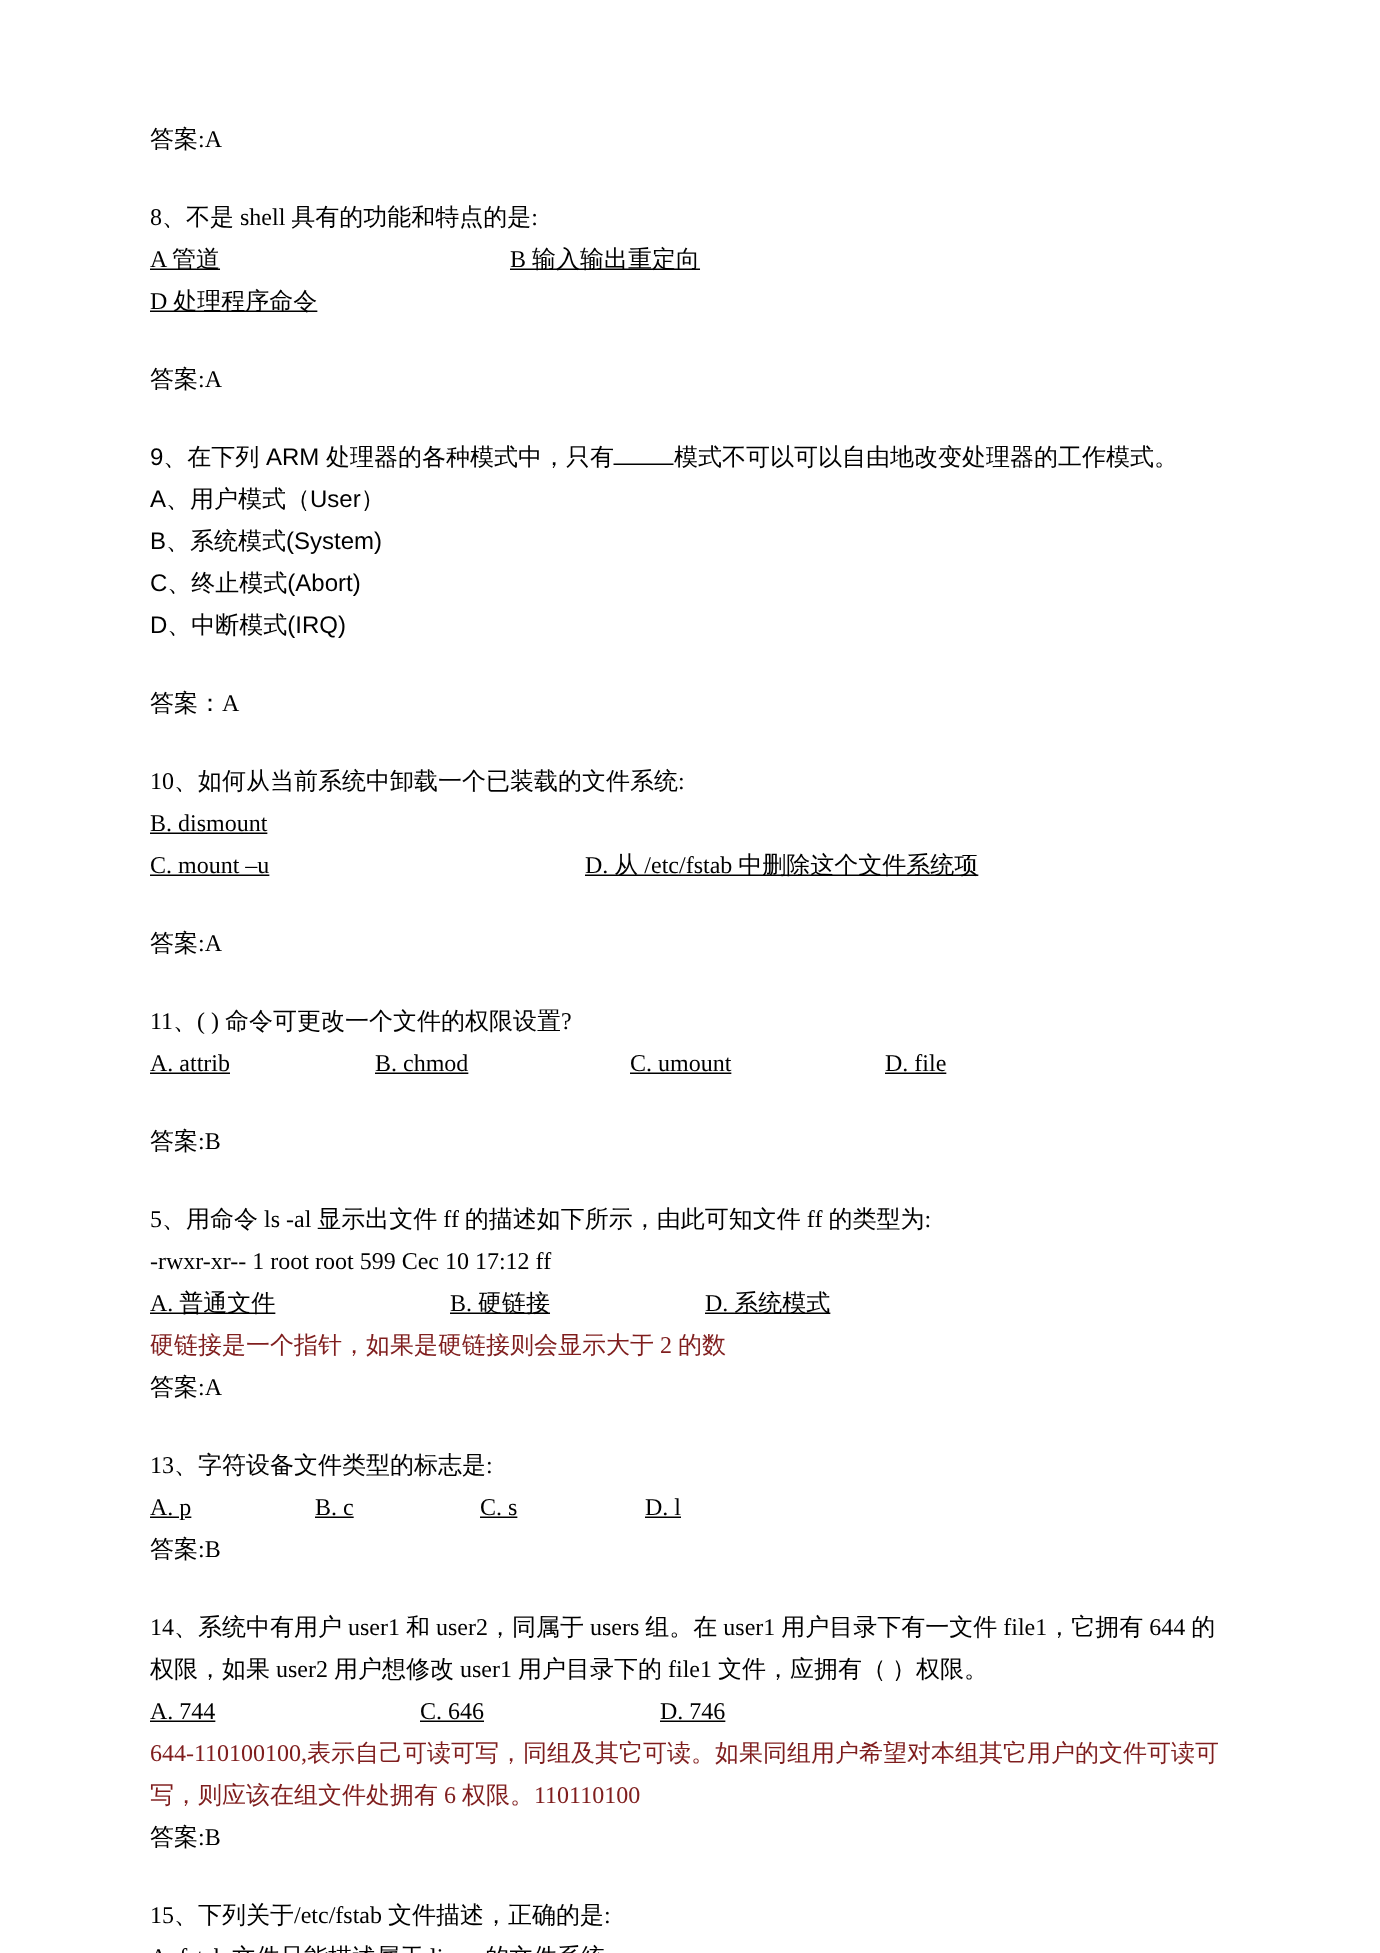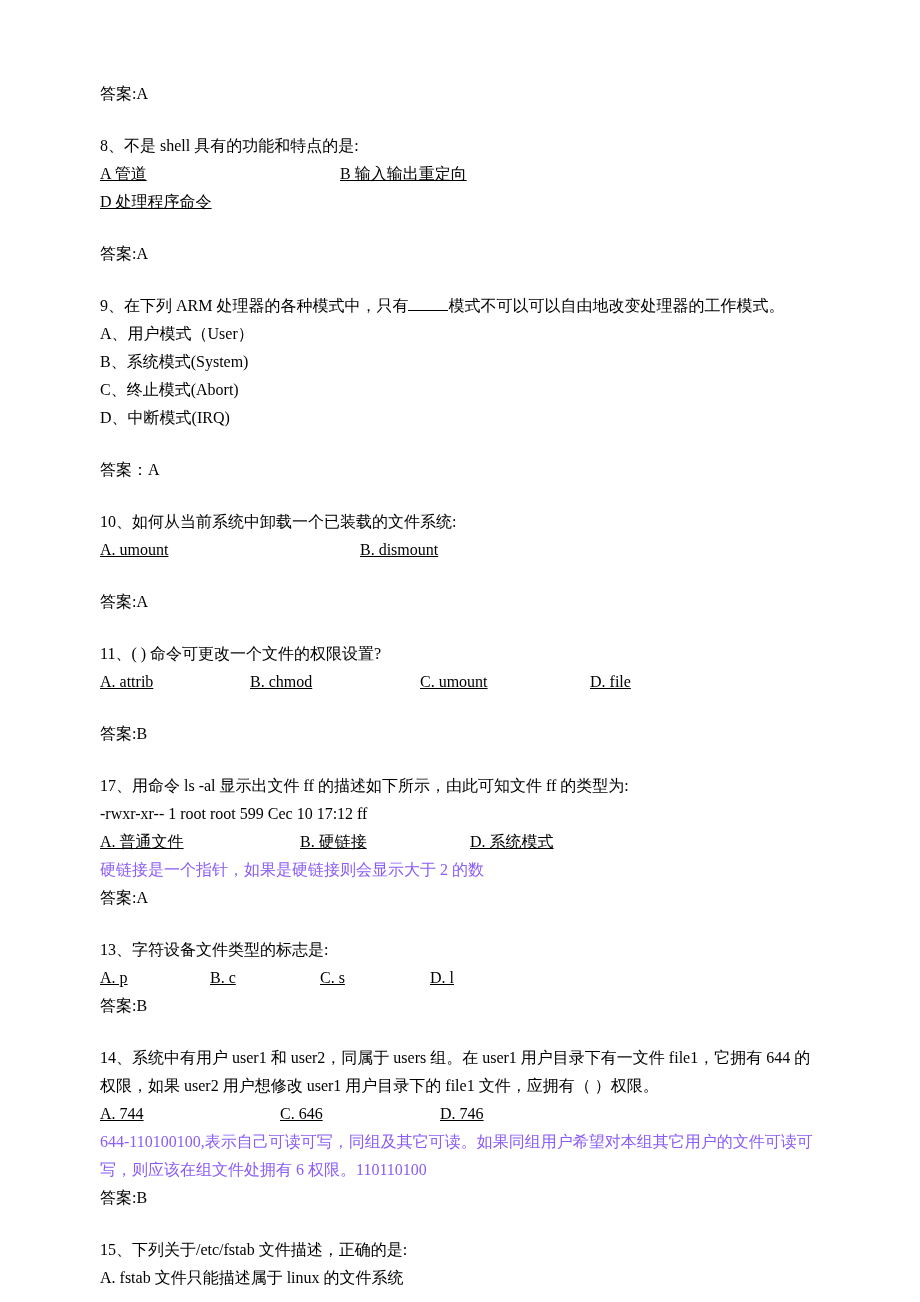--- a/index.html
+++ b/index.html
@@ -8,24 +8,24 @@
     font-family: "SimSun", "宋体", serif;
     font-size: 16px;
     line-height: 1.75;
     color: #000;
     background: #fff;
     width: 920px;
     box-sizing: border-box;
   }
   .block { margin-bottom: 24px; }
   .tight { margin-bottom: 0; }
-  .red { color: #8b5cf6; }
+  .red { color: #7f1d1d; }
   .opt-row { display: flex; text-decoration: underline; }
   .opt-row > span { display: inline-block; }
-  .times { font-family: Liberation Serif, serif; }
+  .times { font-family: Liberation Sans, sans-serif; }
 </style>
 </head>
 <body>
 
 <div class="block">答案:A</div>
 
 <div class="tight">8、不是 shell 具有的功能和特点的是:</div>
 <div class="opt-row">
   <span style="width:240px">A 管道</span>
   <span>B 输入输出重定向</span>
@@ -39,37 +39,38 @@
   <span class="times">9、在下列 ARM 处理器的各种模式中，只有</span><span style="display:inline-block;border-bottom:1px solid #000;width:40px;vertical-align:baseline;"></span><span class="times">模式不可以可以自由地改变处理器的工作模式。</span>
 </div>
 <div class="times">A、用户模式（User）</div>
 <div class="times">B、系统模式(System)</div>
 <div class="times">C、终止模式(Abort)</div>
 <div class="times block">D、中断模式(IRQ)</div>
 <div class="block">答案：A</div>
 
 <div class="tight">10、如何从当前系统中卸载一个已装载的文件系统:</div>
 <div class="opt-row">
-  <span style="width:260px">A. umount</span>
   <span>B. dismount</span>
 </div>
 <div class="opt-row block">
+  <span style="width:290px">C. mount –u</span>
+  <span>D. 从 /etc/fstab 中删除这个文件系统项</span>
 </div>
 <div class="block">答案:A</div>
 
 <div class="tight">11、( ) 命令可更改一个文件的权限设置?</div>
 <div class="opt-row block">
   <span style="width:150px">A. attrib</span>
   <span style="width:170px">B. chmod</span>
   <span style="width:170px">C. umount</span>
   <span>D. file</span>
 </div>
 <div class="block">答案:B</div>
 
-<div class="tight">17、用命令 ls -al 显示出文件 ff 的描述如下所示，由此可知文件 ff 的类型为:</div>
+<div class="tight">5、用命令 ls -al 显示出文件 ff 的描述如下所示，由此可知文件 ff 的类型为:</div>
 <div class="tight">-rwxr-xr-- 1 root root 599 Cec 10 17:12 ff</div>
 <div class="opt-row">
   <span style="width:200px">A. 普通文件</span>
   <span style="width:170px">B. 硬链接</span>
   <span>D. 系统模式</span>
 </div>
 <div class="red tight">硬链接是一个指针，如果是硬链接则会显示大于 2 的数</div>
 <div class="block">答案:A</div>
 
 <div class="tight">13、字符设备文件类型的标志是:</div>

